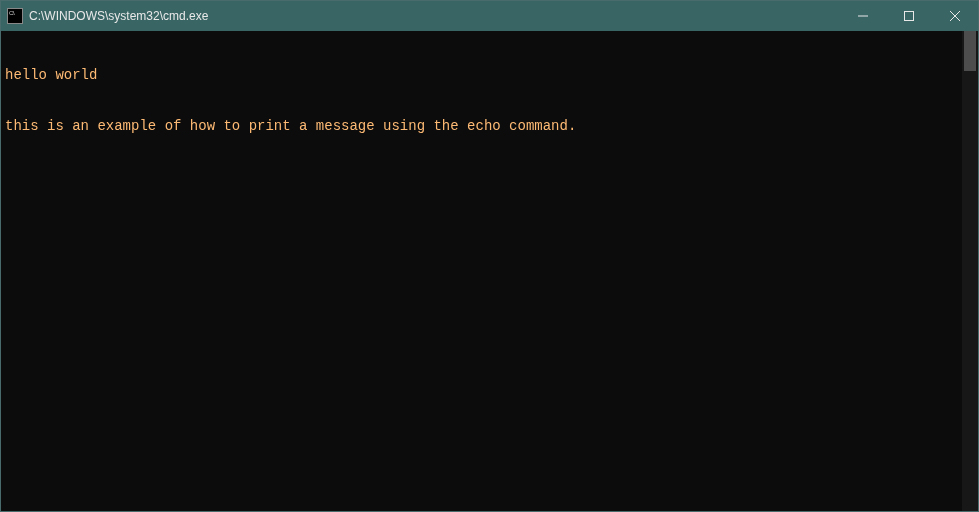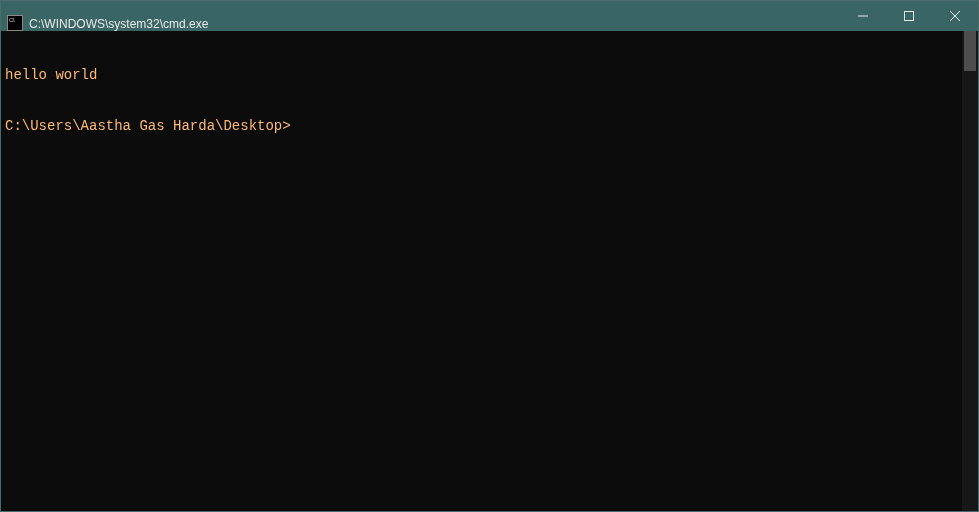--- a/index.html
+++ b/index.html
@@ -18,21 +18,21 @@
       width: 100%;
       height: 100%;
       display: flex;
       flex-direction: column;
       border: 1px solid #4a6b6b;
     }
     .titlebar {
       height: 30px;
       background: #3a6565;
       display: flex;
-      align-items: flex-end;
+      align-items: center;
       padding-left: 6px;
       color: #e8e8e8;
       font-family: 'Segoe UI', Tahoma, sans-serif;
       font-size: 12px;
       user-select: none;
     }
     .titlebar-icon {
       width: 16px;
       height: 16px;
       margin-right: 6px;
@@ -133,19 +133,19 @@
         <svg viewBox="0 0 10 10">
             <line x1="0" y1="0" x2="10" y2="10"></line>
             <line x1="10" y1="0" x2="0" y2="10"></line>
           </svg>
       </div>
     </div>
   </div>
   <div class="terminal-area">
     <div class="terminal-content">
       <span class="line">hello world</span>
-      <span class="line prompt-line"><span>C:\Users\Aastha Gas Harda\Desktop&gt;</span></span>
+      <span class="line">this is an example of how to print a message using the echo command.</span>
     </div>
     <div class="scrollbar">
       <div class="scrollbar-thumb"></div>
     </div>
   </div>
 </div>
 
 </body></html>

